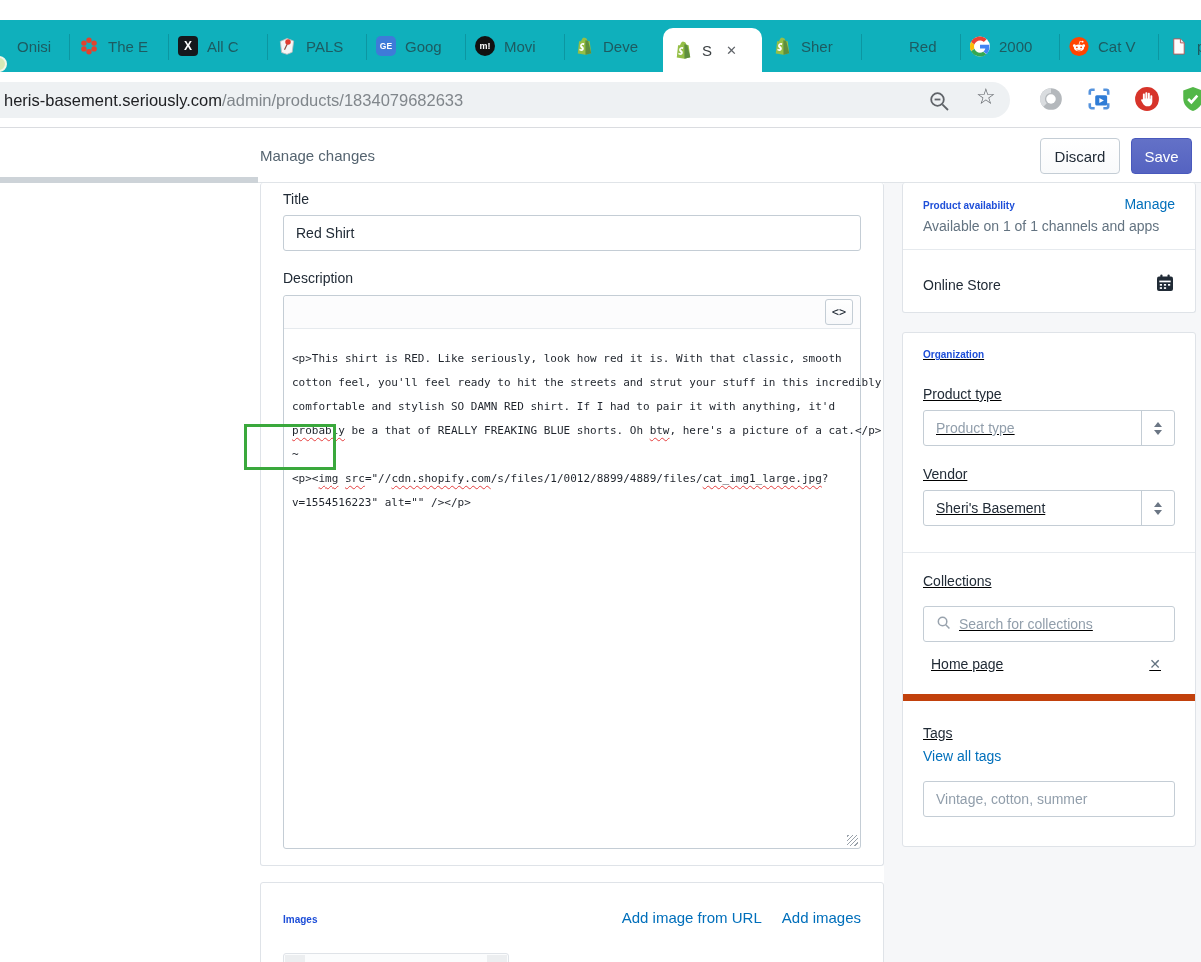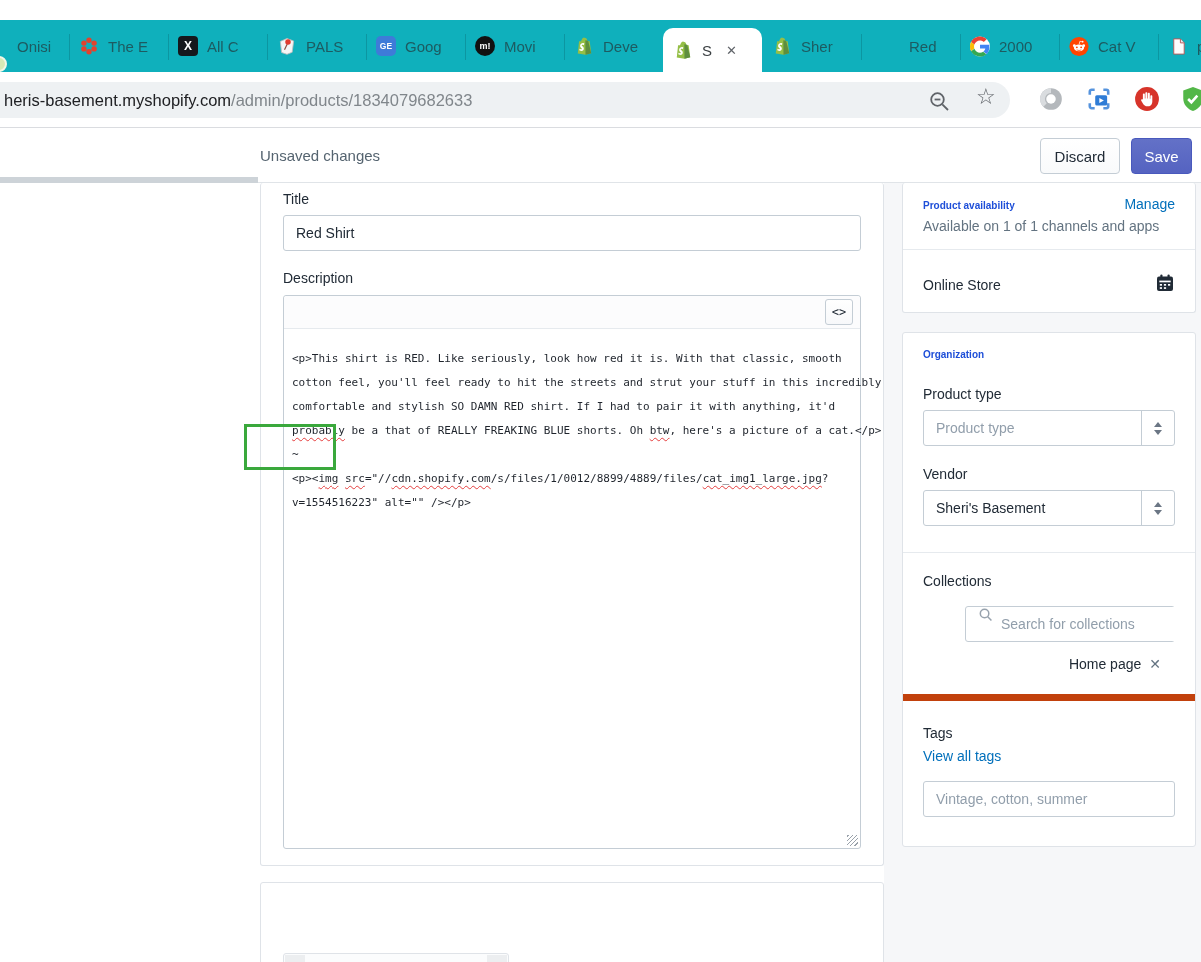--- a/index.html
+++ b/index.html
@@ -62,34 +62,34 @@
   .c-avail { top:0; height:130px; border-top:none; }
   .sec { border-bottom:1px solid #e6eaee; }
   .avail-1 { padding:13px 20px 15px; }
   .rowsb { display:flex; justify-content:space-between; align-items:baseline; }
   .h16 { font-size:10px; font-weight:bold; color:#1d4ed8; }
   .link { font-size:14px; color:#006fbb; cursor:pointer; text-decoration:none; }
   .sub { margin-top:6px; font-size:14px; color:#637381; }
   .avail-2 { padding:23px 20px; display:flex; justify-content:space-between; align-items:center; }
   .txt14 { font-size:14px; color:#212b36; }
 
-  .c-org { top:149px; height:515px; }
+  .c-org { top:149px; height:515px;text-decoration:underline; }
   .osec1 { padding:16px 20px 0; height:220px; border-bottom:1px solid #e6eaee; }
   .lbl { font-size:14px; color:#212b36; }
   .mt26 { margin-top:26px; } .mt20 { margin-top:20px; } .mt8 { margin-top:8px; }
   .select { position:relative; height:36px; border:1px solid #c4cdd5; border-radius:3px; display:flex; align-items:center; padding:0 40px 0 12px; font-size:14px; cursor:pointer; background:#fff; }
   .ph { color:#919eab; } .val { color:#212b36; }
   .spin { position:absolute; right:0; top:0; bottom:0; width:33px; border-left:1px solid #c4cdd5; display:flex; flex-direction:column; align-items:center; justify-content:center; gap:3px; }
   .tri-u { width:0; height:0; border-left:4px solid transparent; border-right:4px solid transparent; border-bottom:5px solid #6b7684; }
   .tri-d { width:0; height:0; border-left:4px solid transparent; border-right:4px solid transparent; border-top:5px solid #6b7684; }
   .osec2 { padding:20px 20px 7px; height:148px; border-bottom:7px solid #c2410c; }
-  .searchbox { margin-top:17px; height:36px; border:1px solid #c4cdd5; border-radius:3px; display:flex; padding:0 10px 0 12px; background:#fff;margin-left:42px; }
+  .searchbox { margin-top:17px; height:36px; border:1px solid #c4cdd5; border-radius:3px; display:flex; align-items:center; padding:0 10px 0 12px; background:#fff; }
   .searchbox input { border:none; outline:none; flex:1; margin-left:8px; font-size:14px; font-family:"Liberation Sans",sans-serif; color:#212b36; }
   .searchbox input::placeholder { color:#919eab; }
-  .chip-row { height:44px; display:flex; align-items:center; justify-content:flex-end; padding:0 6px 0 8px; }
+  .chip-row { height:44px; display:flex; align-items:center; justify-content:space-between; padding:0 6px 0 8px;gap:42px; }
   .chip-x { color:#637381; font-size:14px; cursor:pointer; padding:4px 8px; }
   .osec3 { padding:24px 20px 0; }
   .viewall { display:inline-block; margin-top:7px; font-size:14px; }
   .tags-input { width:100%; margin-top:16px; height:36px; border:1px solid #c4cdd5; border-radius:3px; padding:14px 12px; font-size:14px; font-family:"Liberation Sans",sans-serif; outline:none; }
   .tags-input::placeholder { color:#919eab; }
 
   .img-card { left:260px; top:699px; width:624px; height:110px; padding:26px 22px 0; }
   .img-links { display:flex; gap:20px; }
   .img-links .link { font-size:15px; }
   .thumb { position:absolute; left:22px; top:70px; width:226px; height:60px; border:1px solid #dfe3e8; background:#fbfcfd; border-radius:3px; }
@@ -230,21 +230,21 @@
             <path d="M5 2h7l4 4.2V18H5z" fill="#fdfdfd" stroke="#b9585a" stroke-width="1"></path>
             <path d="M12 2v4.2h4" fill="#ececec" stroke="#b9585a" stroke-width="1"></path>
           </svg>
       </span>
       <span class="tlabel">p</span>
     </div>
   </div>
 
   <div class="urlrow">
     <div class="omnibox">
-      <span class="url"><span class="host">heris-basement.myshopify.com</span><span class="path">/admin/products/1834079682633</span></span>
+      <span class="url"><span class="host">heris-basement.seriously.com</span><span class="path">/admin/products/1834079682633</span></span>
     </div>
     <span class="obx-ico" style="left:927px">
       <svg width="24" height="24" viewBox="0 0 24 24" fill="none" stroke="#5f6368" stroke-width="1.8">
           <circle cx="10.5" cy="10.5" r="6.3"></circle>
           <path d="M15.3 15.3L21 21"></path>
           <path d="M7.6 10.5h5.8"></path>
         </svg>
     </span>
     <span class="star">☆</span>
     <span class="ext" style="left:1038px">
@@ -270,21 +270,21 @@
     <span class="ext" style="left:1180px">
       <svg width="26" height="26" viewBox="0 0 24 24">
           <path fill="#53b748" d="M12 1l9 3.2v7c0 6-4 10-9 11.8-5-1.8-9-5.8-9-11.8v-7z"></path>
           <path d="M7.5 12l3 3 5.5-6.2" stroke="#fff" stroke-width="2.4" fill="none"></path>
         </svg>
     </span>
   </div>
 
   <div class="admin-header">
     <div class="darkseg"></div>
-    <span class="status">Unsaved changes</span>
+    <span class="status">Manage changes</span>
     <button class="btn btn-discard">Discard</button>
     <button class="btn btn-save">Save</button>
   </div>
 
   <div class="content">
     <div class="white-back"></div>
 
     <div class="card main-card">
       <div class="flabel">Title</div>
       <input class="tinput" type="text" value="Red Shirt" style="">
@@ -369,20 +369,27 @@
         </div>
       </div>
       <div class="osec3">
         <div class="lbl">Tags</div>
         <a class="link viewall">View all tags</a>
         <input class="tags-input" type="text" placeholder="Vintage, cotton, summer" style="">
       </div>
     </div>
 
     <div class="card img-card">
+      <div class="rowsb">
+        <span class="h16">Images</span>
+        <span class="img-links">
+          <a class="link">Add image from URL</a>
+          <a class="link">Add images</a>
+        </span>
+      </div>
       <div class="thumb">
         <span class="csq l"></span>
         <span class="csq r"></span>
       </div>
     </div>
   </div>
 
   <div class="annotation"></div>
 
 </div>

